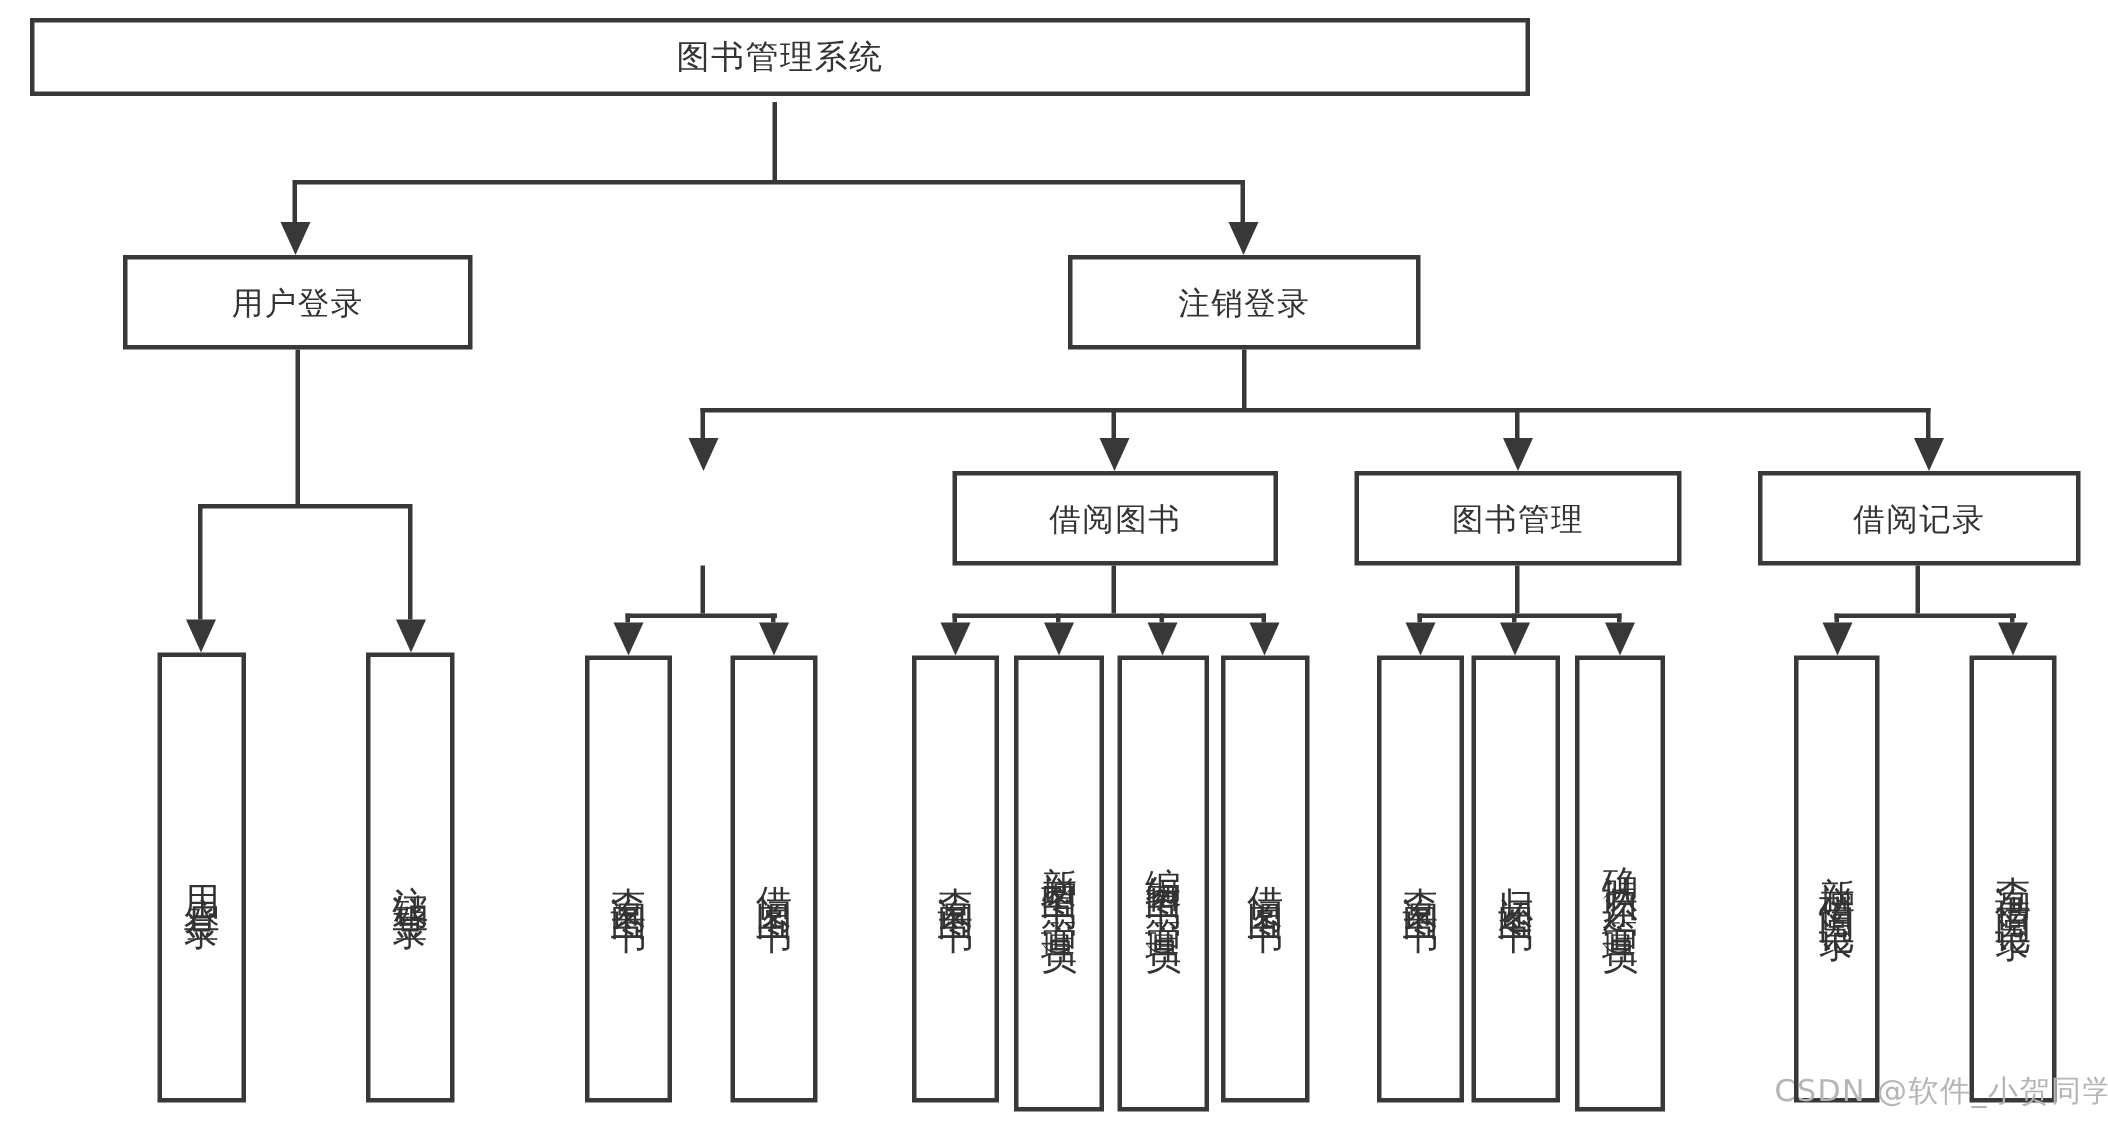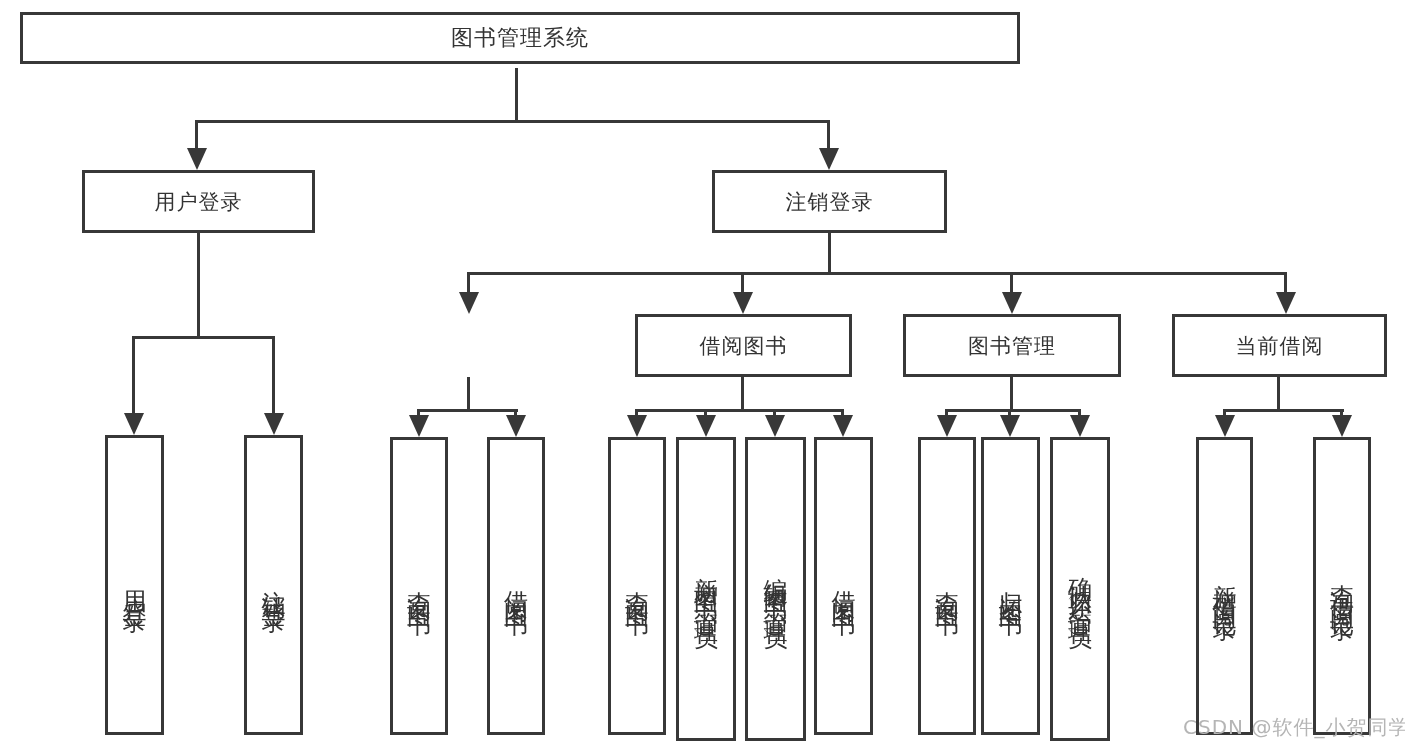--- a/index.html
+++ b/index.html
@@ -52,21 +52,21 @@
     <span class="lbl">注销登录</span>
   </div>
 
   <div class="box" style="left:635px;top:314px;width:217px;height:63px">
     <span class="lbl">借阅图书</span>
   </div>
   <div class="box" style="left:903px;top:314px;width:218px;height:63px">
     <span class="lbl">图书管理</span>
   </div>
   <div class="box" style="left:1172px;top:314px;width:215px;height:63px">
-    <span class="lbl">当前借阅</span>
+    <span class="lbl">借阅记录</span>
   </div>
 
   <div class="box leaf" style="left:105px;top:435px;width:59px;height:300px">
     <span class="lbl">用户登录</span>
   </div>
   <div class="box leaf" style="left:244px;top:435px;width:59px;height:300px">
     <span class="lbl">注销登录</span>
   </div>
 
   <div class="box leaf" style="left:390px;top:437px;width:58px;height:298px">

